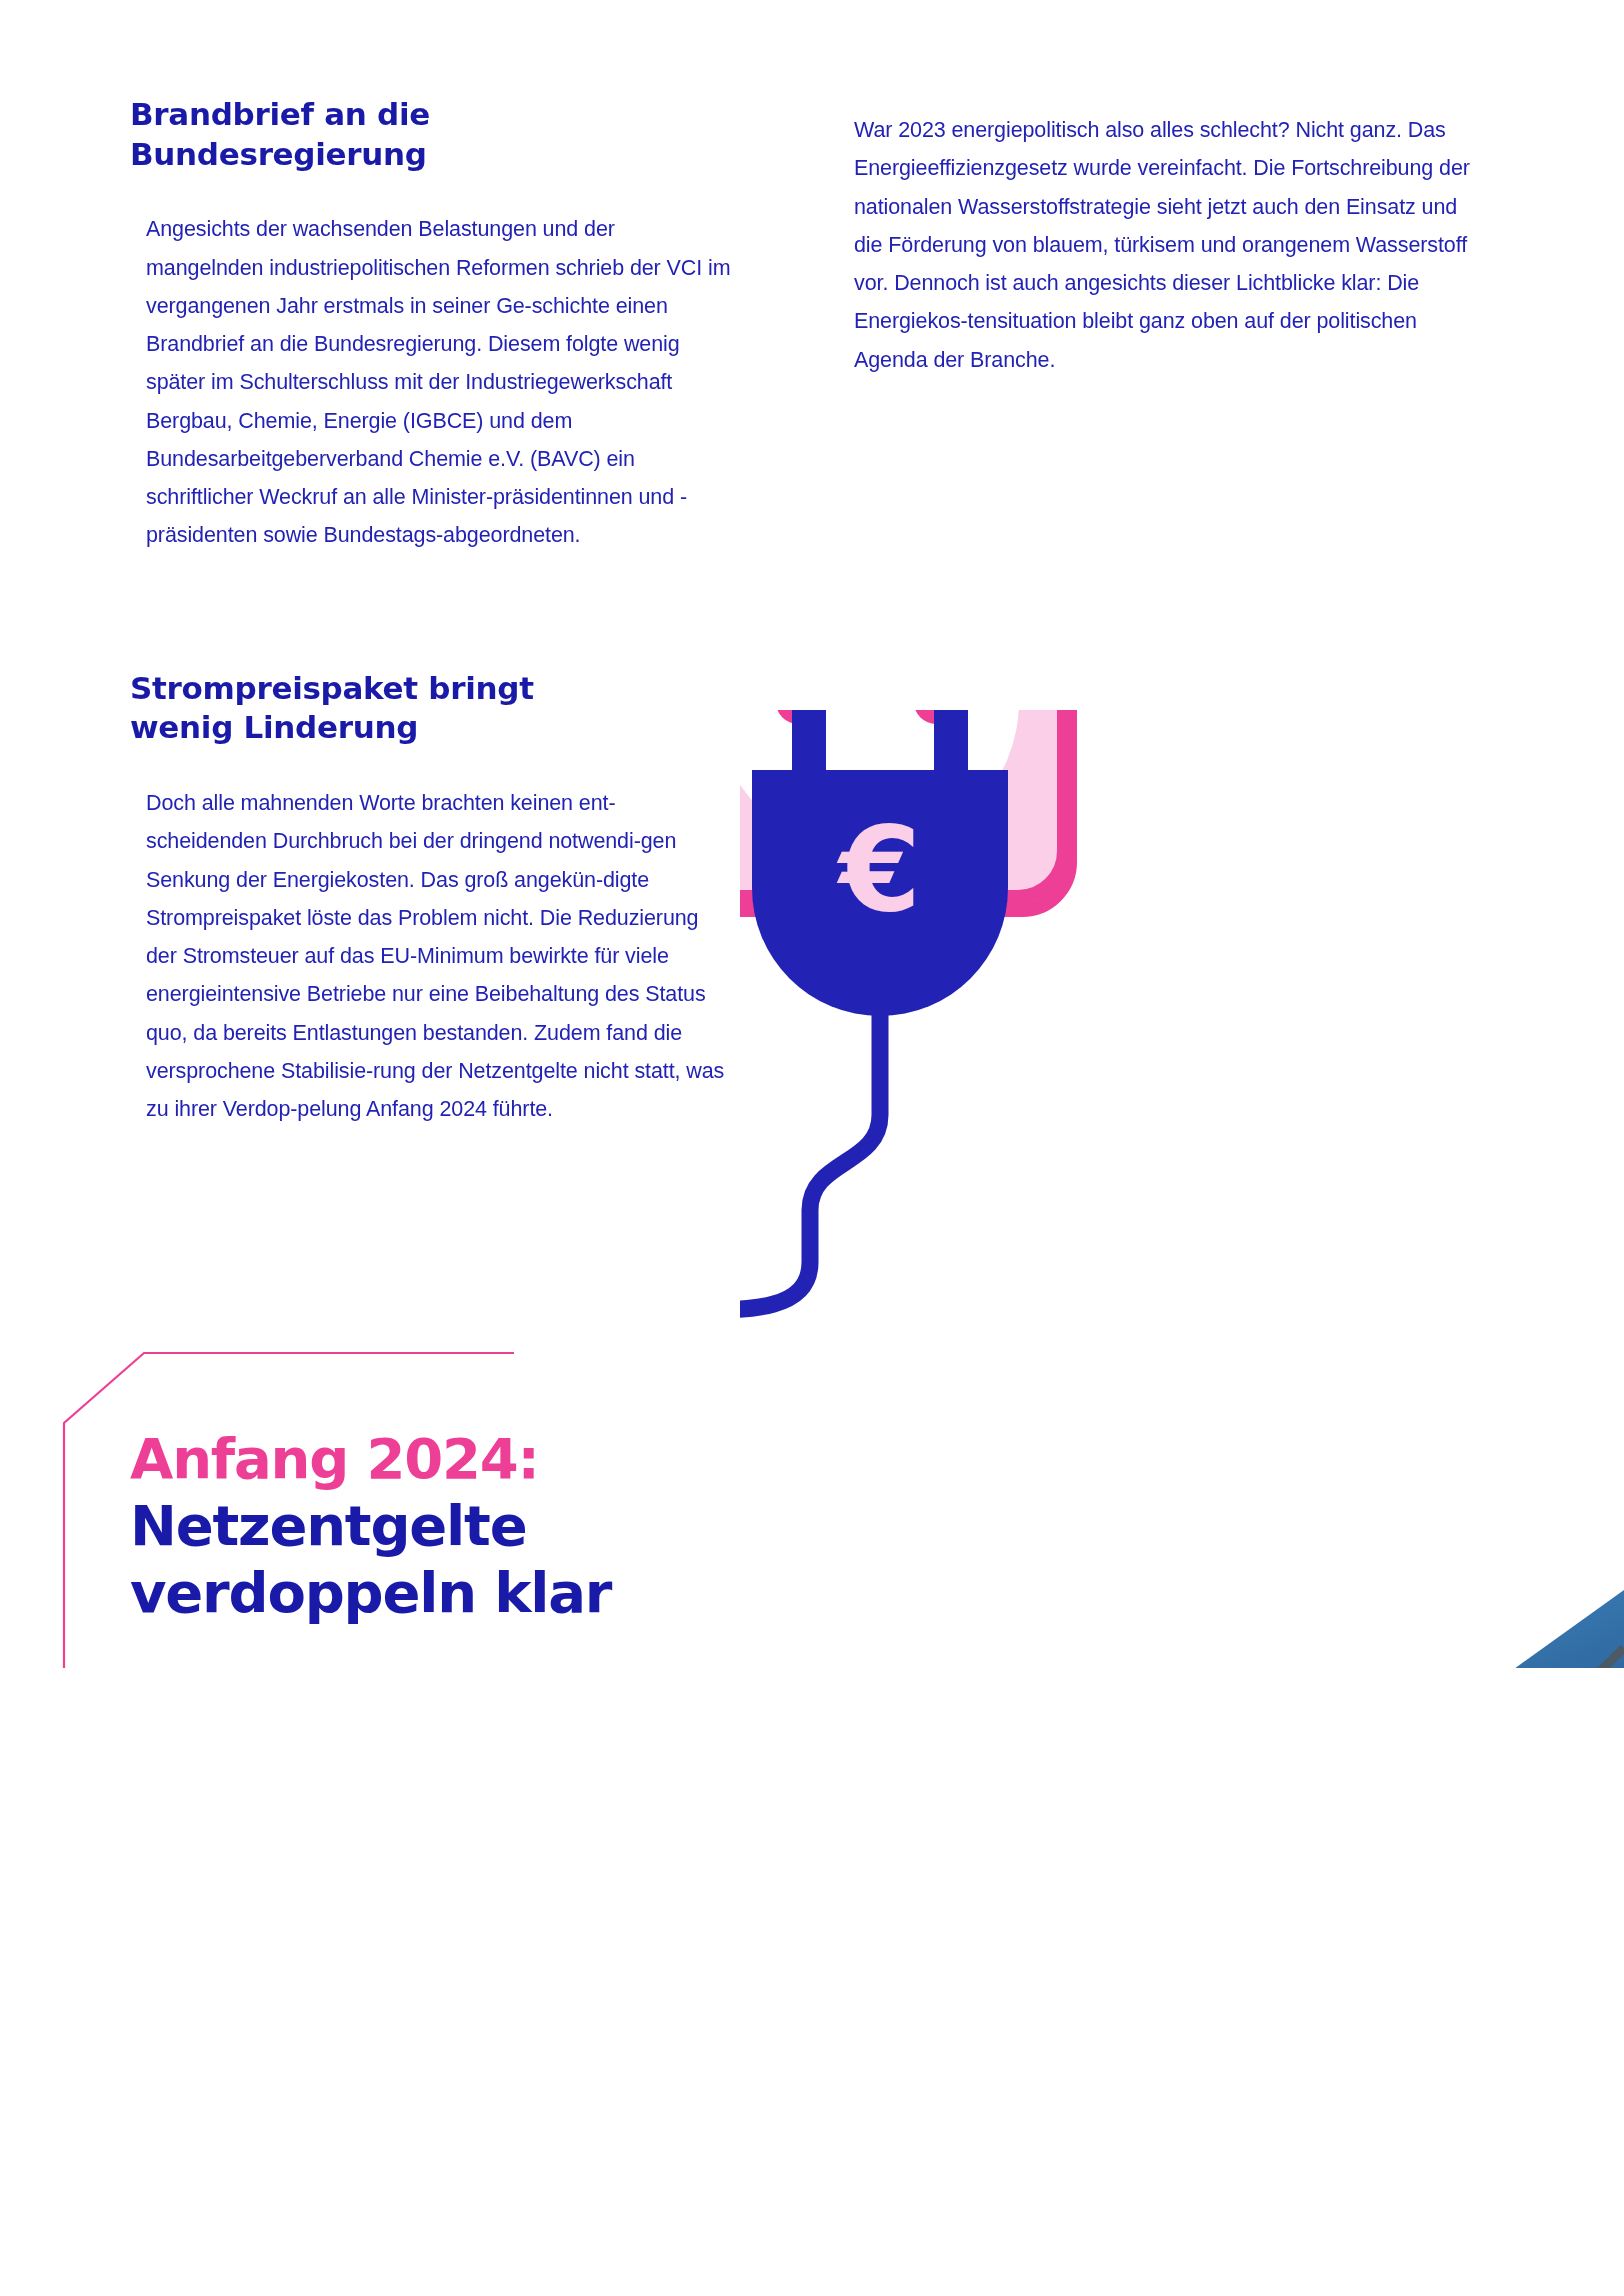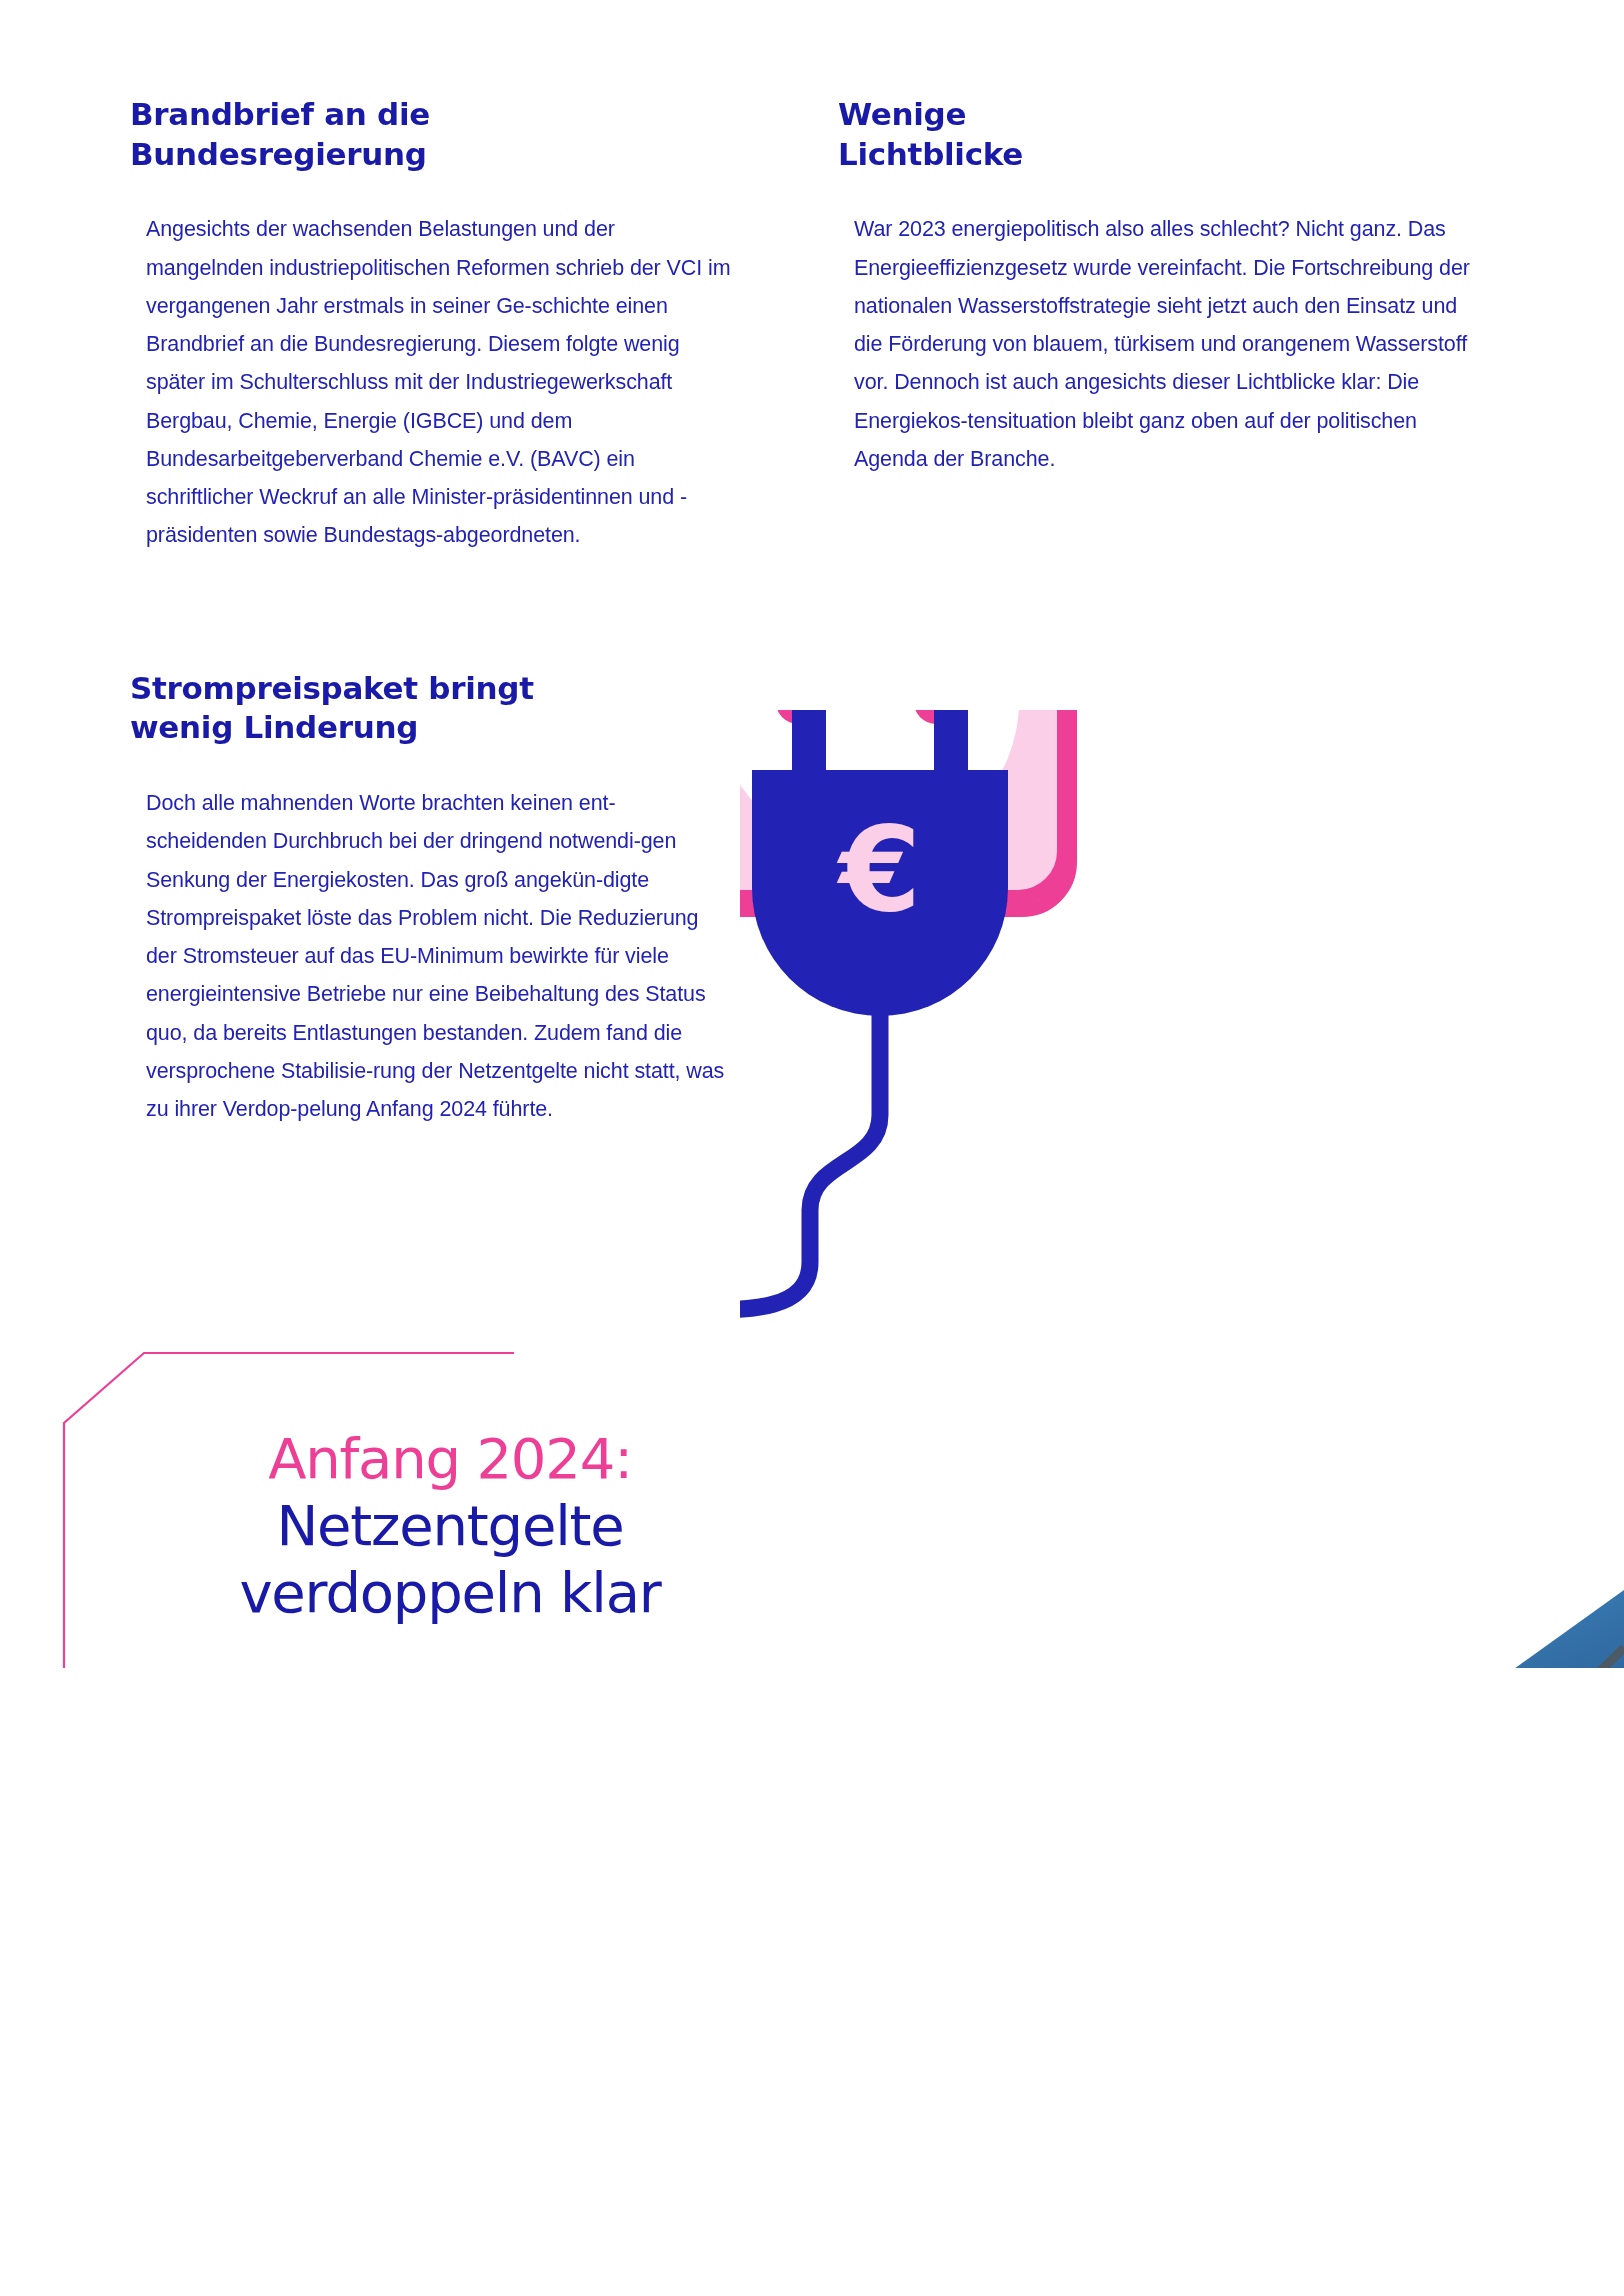--- a/index.html
+++ b/index.html
@@ -66,26 +66,25 @@
     pointer-events: none;
   }
 
   
   .big-headline {
     position: absolute;
     left: 130px;
     top: 1425px;
     width: 640px;
     font-family: "DejaVu Sans", sans-serif;
-    font-weight: normal;
+    font-weight: bold;
     font-size: 56px;
     line-height: 1.2;
     letter-spacing: -1.2px;
     color: #1a1aa8;
-    text-align: center;
   }
   .big-headline .hl-accent {
     color: #ee3f96;
     display: block;
   }
   .big-headline .hl-line {
     display: block;
   }
 
   
@@ -156,22 +155,20 @@
     <p class="body-text">Angesichts der wachsenden Belastungen und der mangelnden industriepolitischen Reformen schrieb der VCI im vergangenen Jahr erstmals in seiner Ge-schichte einen Brandbrief an die Bundesregierung. Diesem folgte wenig später im Schulterschluss mit der Industriegewerkschaft Bergbau, Chemie, Energie (IGBCE) und dem Bundesarbeitgeberverband Chemie e.V. (BAVC) ein schriftlicher Weckruf an alle Minister-präsidentinnen und -präsidenten sowie Bundestags-abgeordneten.</p>
 
     <div class="block-gap"></div>
 
     <h2 class="col-heading">Strompreispaket bringt
 wenig Linderung</h2>
     <p class="body-text">Doch alle mahnenden Worte brachten keinen ent-scheidenden Durchbruch bei der dringend notwendi-gen Senkung der Energiekosten. Das groß angekün-digte Strompreispaket löste das Problem nicht. Die Reduzierung der Stromsteuer auf das EU-Minimum bewirkte für viele energieintensive Betriebe nur eine Beibehaltung des Status quo, da bereits Entlastungen bestanden. Zudem fand die versprochene Stabilisie-rung der Netzentgelte nicht statt, was zu ihrer Verdop-pelung Anfang 2024 führte.</p>
   </div>
 
   <div class="col-right">
-    <h2 class="col-heading">Wenige
-Lichtblicke</h2>
     <p class="body-text">War 2023 energiepolitisch also alles schlecht? Nicht ganz. Das Energieeffizienzgesetz wurde vereinfacht. Die Fortschreibung der nationalen Wasserstoffstrategie sieht jetzt auch den Einsatz und die Förderung von blauem, türkisem und orangenem Wasserstoff vor. Dennoch ist auch angesichts dieser Lichtblicke klar: Die Energiekos-tensituation bleibt ganz oben auf der politischen Agenda der Branche.</p>
   </div>
 
   <div class="illustration">
     <svg width="560" height="890" viewBox="0 0 560 890" xmlns="http://www.w3.org/2000/svg">
 
       <rect x="-70" y="-200" width="400" height="400" rx="48" ry="48" fill="#fbcfe8" stroke="#ee3f96" stroke-width="14"></rect>
 
       <g transform="translate(-110,-205)">
         <rect x="40" y="0" width="394" height="392" rx="46" ry="46" fill="#fbcfe8" stroke="#ee3f96" stroke-width="14"></rect>

